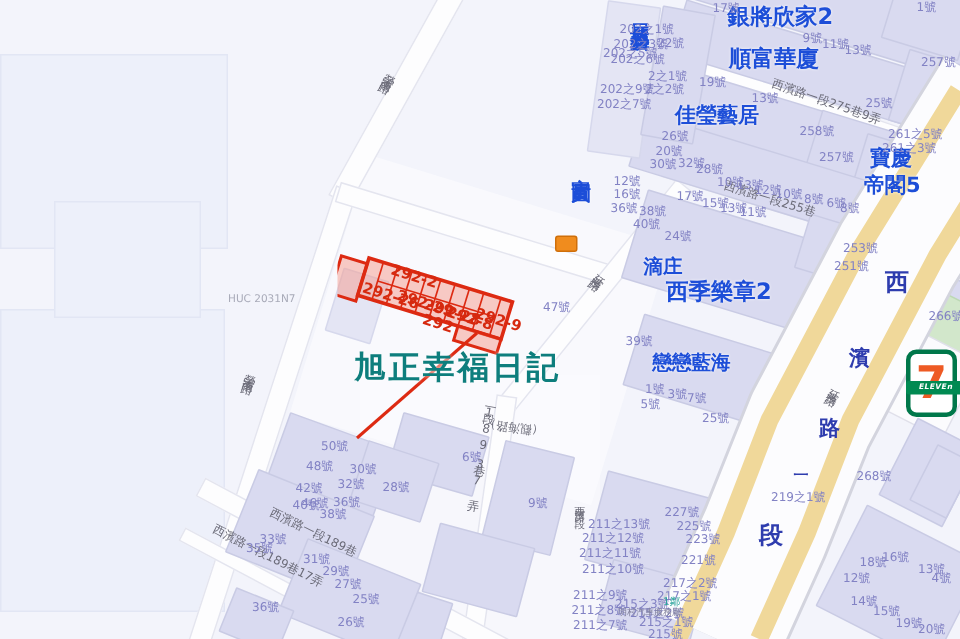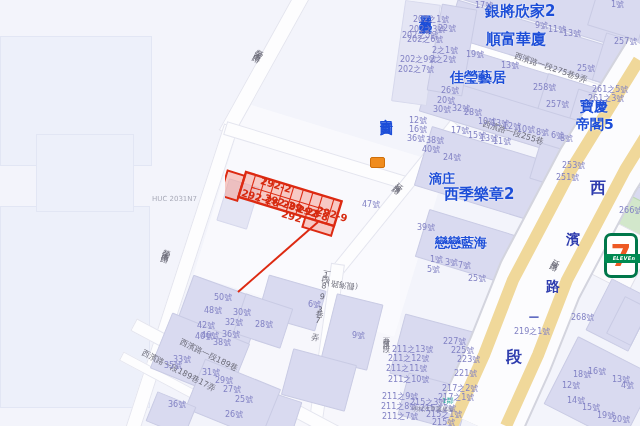--- a/index.html
+++ b/index.html
@@ -258,20 +258,21 @@
       <span class="lbl hn" style="left: 621px; top: 382px;">4號</span>
       <span class="lbl hn" style="left: 567px; top: 397px;">14號</span>
       <span class="lbl hn" style="left: 582px; top: 404px;">15號</span>
       <span class="lbl hn" style="left: 597px; top: 412px;">19號</span>
       <span class="lbl hn" style="left: 612px; top: 416px;">20號</span>
       <span class="lbl misc" style="left: 442px; top: 398px; color: rgb(42, 163, 155);">1鄰</span>
       <span class="lbl misc" style="left: 412px; top: 406px; font-size: 6px;">明村汽車服務廠</span>
       <span class="lbl misc" style="left: 152px; top: 196px; color: rgb(168, 170, 184);">HUC 2031N7</span>
     </div>
 
+  <div id="project-title">旭正幸福日記</div>
 
   <div id="seveneleven">
     <div class="sev7">7</div>
     <div class="sevband">
       <span>ELEVEn</span>
     </div>
   </div>
 
   <div id="poi-orange"></div>
 

